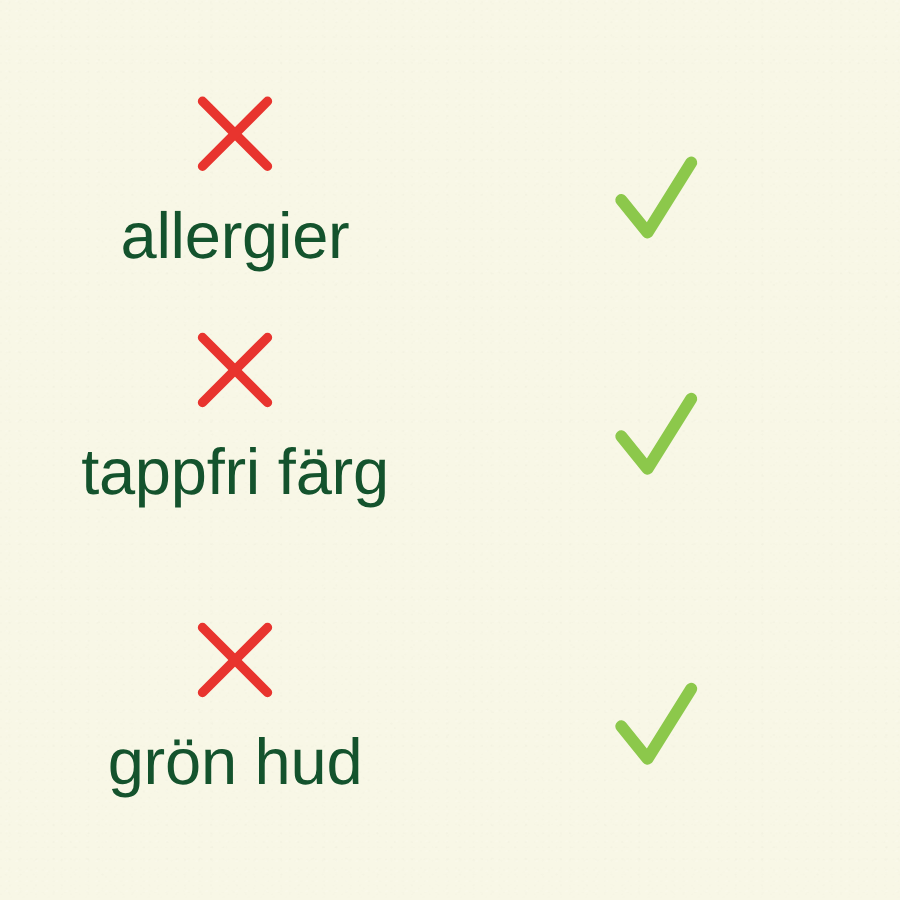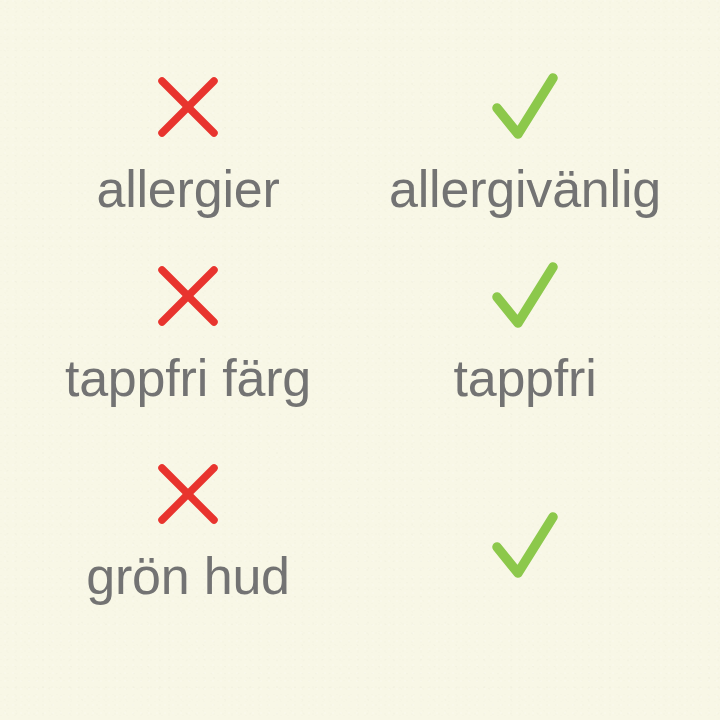--- a/index.html
+++ b/index.html
@@ -52,21 +52,21 @@
     display: flex;
     flex-direction: column;
     align-items: center;
     justify-content: flex-end;
     box-sizing: border-box;
   }
 
   
   .cell.r1 { padding-bottom: 22px; }
   .cell.r2 { padding-bottom: 20px; }
-  .cell.r3 { padding-bottom: 118px; }
+  .cell.r3 { padding-bottom: 84px; }
 
   
   .cell.c-left  { padding-right: 0px;  transform: translateX(8px); }
   .cell.c-right { padding-right: 0px;  transform: translateX(-15px); }
 
   .icon-wrap {
     width: 80px;
     height: 80px;
     display: flex;
     align-items: center;
@@ -74,21 +74,21 @@
     margin-bottom: 16px;
   }
   .icon-wrap svg { display: block; overflow: visible; }
 
   .label {
     font-family: "Liberation Sans", sans-serif;
     font-weight: 400;
     font-size: 52px;
     line-height: 1.0;
     letter-spacing: -0.2px;
-    color: #737373;
+    color: #14532d;
     white-space: nowrap;
     text-align: center;
     -webkit-font-smoothing: antialiased;
   }
 </style>
 </head>
 <body>
 
 <div id="board">
 
@@ -107,42 +107,40 @@
       </div>
       <div class="label">allergier</div>
     </div>
 
     <div class="cell c-right r1">
       <div class="icon-wrap">
         <svg width="68" height="70" viewBox="0 0 68 70" aria-hidden="true">
           <path d="M6 36 L27 62 L62 6" fill="none" stroke="#8CC84B" stroke-width="9.5" stroke-linecap="round" stroke-linejoin="round"></path>
         </svg>
       </div>
-      <div class="label">allergivänlig</div>
     </div>
 
     <div class="cell c-left r2">
       <div class="icon-wrap">
         <svg width="62" height="62" viewBox="0 0 62 62" aria-hidden="true">
           <g stroke="#E8342E" stroke-width="7.5" stroke-linecap="round">
             <line x1="5" y1="5" x2="57" y2="57"></line>
             <line x1="57" y1="5" x2="5" y2="57"></line>
           </g>
         </svg>
       </div>
       <div class="label">tappfri färg</div>
     </div>
 
     <div class="cell c-right r2">
       <div class="icon-wrap">
         <svg width="68" height="70" viewBox="0 0 68 70" aria-hidden="true">
           <path d="M6 36 L27 62 L62 6" fill="none" stroke="#8CC84B" stroke-width="9.5" stroke-linecap="round" stroke-linejoin="round"></path>
         </svg>
       </div>
-      <div class="label">tappfri</div>
     </div>
 
     <div class="cell c-left r3">
       <div class="icon-wrap">
         <svg width="62" height="62" viewBox="0 0 62 62" aria-hidden="true">
           <g stroke="#E8342E" stroke-width="7.5" stroke-linecap="round">
             <line x1="5" y1="5" x2="57" y2="57"></line>
             <line x1="57" y1="5" x2="5" y2="57"></line>
           </g>
         </svg>

